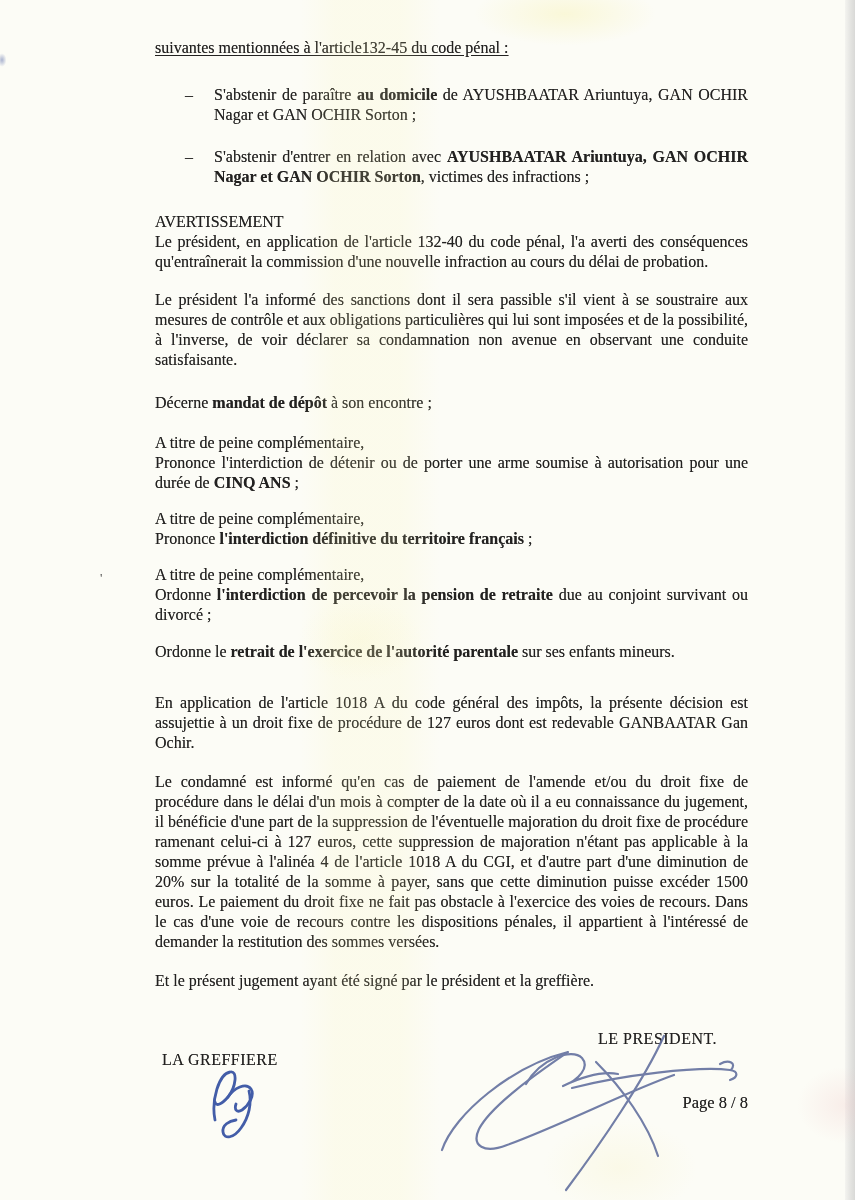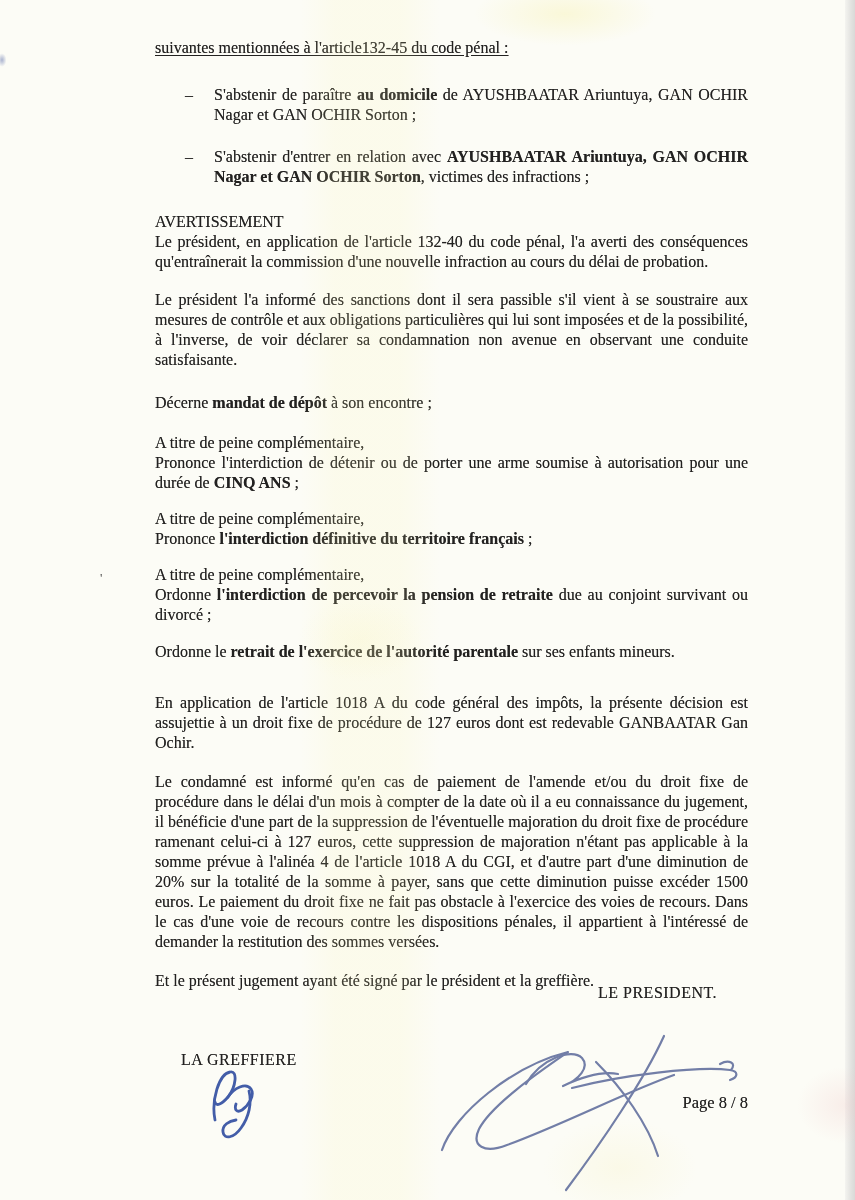--- a/index.html
+++ b/index.html
@@ -51,22 +51,22 @@
   .mt-peine2{margin-top:16px;}
   .mt-peine3{margin-top:16px;}
   .mt-autorite{margin-top:17px;}
   .mt-droit{margin-top:31px;}
   .mt-paiement{margin-top:19px;}
   .mt-closing{margin-top:19px;}
   .sig-label{
     position:absolute;z-index:4;font-size:16px;letter-spacing:.5px;
     text-shadow:0 0 .6px rgba(34,33,32,.55);
   }
-  .sig-label.greffiere{left:181px;top:1051px;}
-  .sig-label.president{left:598px;top:984px;}
+  .sig-label.greffiere{left:162px;top:1051px;}
+  .sig-label.president{left:598px;top:1030px;}
   .page-num{
     position:absolute;z-index:4;right:107px;top:1093px;
     font-weight:400;font-size:16.5px;
     text-shadow:0 0 .6px rgba(34,33,32,.55);
   }
   .sig{position:absolute;z-index:5;fill:none;stroke-linecap:round;stroke-linejoin:round;}
   .greffiere-sig{left:203px;top:1062px;stroke:var(--signature-blue);stroke-width:2.8;opacity:.92;}
   .president-sig{left:430px;top:1028px;stroke:var(--signature-slate);stroke-width:2.2;opacity:.9;}
   .stray{position:absolute;left:100px;top:570px;font-size:13px;color:#4a4a4a;z-index:4;}
 </style>

